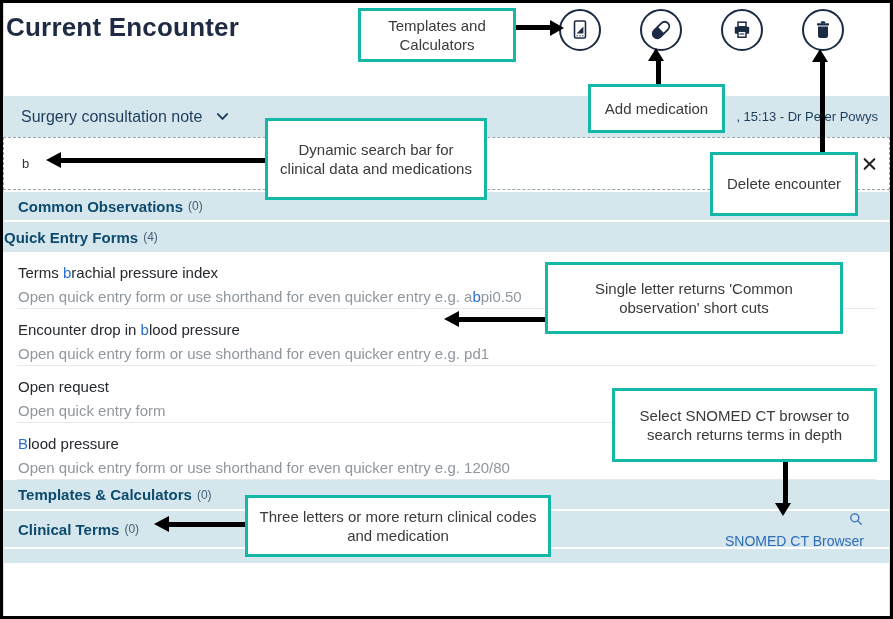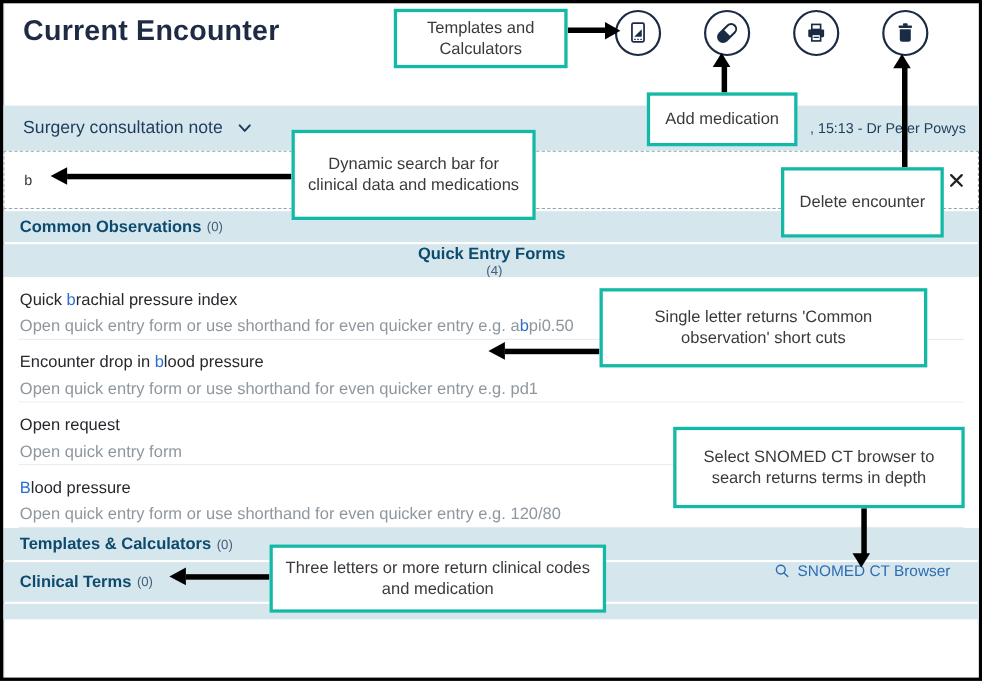--- a/index.html
+++ b/index.html
@@ -4,21 +4,21 @@
 <style>
   * { margin:0; padding:0; box-sizing:border-box; }
   body { font-family: "Liberation Sans", sans-serif; background:#fff; }
   .screen {
     position:relative; width:893px; height:619px;
     border:3px solid #000; background:#fff; overflow:hidden;
     box-shadow: inset 1px 0 0 #d6dde1, inset -1px 0 0 #d6dde1;
   }
   .abs { position:absolute; }
 
-  .title { left:18px; top:9px; font-size:26px; font-weight:bold; color:#1f2b45; letter-spacing:0.2px; }
+  .title { left:3px; top:9px; font-size:26px; font-weight:bold; color:#1f2b45; letter-spacing:0.2px; }
 
   .icon-btn {
     width:42px; height:42px; border-radius:50%; border:2.5px solid #1b2b44;
     background:#fff; display:flex; align-items:center; justify-content:center;
     top:6px; cursor:pointer;
   }
 
   .bar { left:0; right:0; background:#d5e6ec; display:flex; align-items:center; }
   .bar-label { font-size:15px; font-weight:bold; color:#0c4a6e; }
   .bar-count { font-size:12px; font-weight:normal; color:#44607a; margin-left:5px; }
@@ -33,33 +33,33 @@
     border:1px dashed #93a5ae; display:flex; align-items:center;
   }
   .search-input {
     border:none; outline:none; background:transparent;
     font-family:"Liberation Sans", sans-serif; font-size:13px; color:#333;
     padding-left:18px; width:720px;
   }
   .search-clear { position:absolute; right:12px; top:50%; transform:translateY(-50%); cursor:pointer; display:flex; }
 
   .sec-common { top:189px; height:28px; padding-left:15px; }
-  .sec-quick  { top:219px; height:30px; padding-left:1px;flex-direction:column; }
+  .sec-quick  { top:219px; height:30px; padding-left:1px; }
   .sec-templates { top:477px; height:29px; padding-left:15px; }
   .sec-clinical  { top:508px; height:36px; padding-left:15px; }
   .sec-empty { top:546px; height:14px; }
 
   .list { left:0; right:0; top:249px; }
   .list-item { position:relative; height:57px; padding:11px 0 0 15px; cursor:pointer; background:#fff; }
   .list-item::after { content:""; position:absolute; left:14px; right:14px; bottom:0; height:1px; background:#e7eaec; }
   .li-title { font-size:15px; color:#25282c; line-height:19px; }
   .li-sub   { font-size:15px; color:#8f979e; line-height:19px; margin-top:5px; }
   .hl { color:#2a6fd0; }
 
-  .snomed-link { position:absolute; right:26px; top:0; height:100%; display:flex; align-items:flex-start; gap:6px; font-size:14px; color:#2e6db6; cursor:pointer; }
+  .snomed-link { position:absolute; right:26px; top:0; height:100%; display:flex; align-items:flex-end; gap:6px; font-size:14px; color:#2e6db6; cursor:pointer;flex-direction:column; }
 
   .callout {
     background:#fff; border:3px solid #14b8a6; z-index:6;
     display:flex; align-items:center; justify-content:center; text-align:center;
     font-size:15px; color:#3a3a3a; line-height:1.28; padding:4px 6px;
   }
   .arrow-line { background:#000; z-index:5; }
   .arrow-head { width:0; height:0; z-index:5; }
   .ah-right { border-top:8px solid transparent; border-bottom:8px solid transparent; border-left:14px solid #000; }
   .ah-left  { border-top:8px solid transparent; border-bottom:8px solid transparent; border-right:15px solid #000; }
@@ -135,21 +135,21 @@
     <span class="bar-label">Common Observations</span>
     <span class="bar-count">(0)</span>
   </div>
   <div class="abs bar sec-quick">
     <span class="bar-label">Quick Entry Forms</span>
     <span class="bar-count">(4)</span>
   </div>
 
   <div class="abs list">
     <div class="list-item">
-      <div class="li-title"><span>Quick </span><span class="hl">b</span><span>rachial pressure index</span></div>
+      <div class="li-title"><span>Terms </span><span class="hl">b</span><span>rachial pressure index</span></div>
       <div class="li-sub"><span>Open quick entry form or use shorthand for even quicker entry e.g. a</span><span class="hl">b</span><span>pi0.50</span></div>
     </div>
     <div class="list-item">
       <div class="li-title"><span>Encounter drop in </span><span class="hl">b</span><span>lood pressure</span></div>
       <div class="li-sub"><span>Open quick entry form or use shorthand for even quicker entry e.g. pd1</span><span class="hl"></span><span></span></div>
     </div>
     <div class="list-item">
       <div class="li-title"><span>Open request</span><span class="hl"></span><span></span></div>
       <div class="li-sub"><span>Open quick entry form</span><span class="hl"></span><span></span></div>
     </div>

